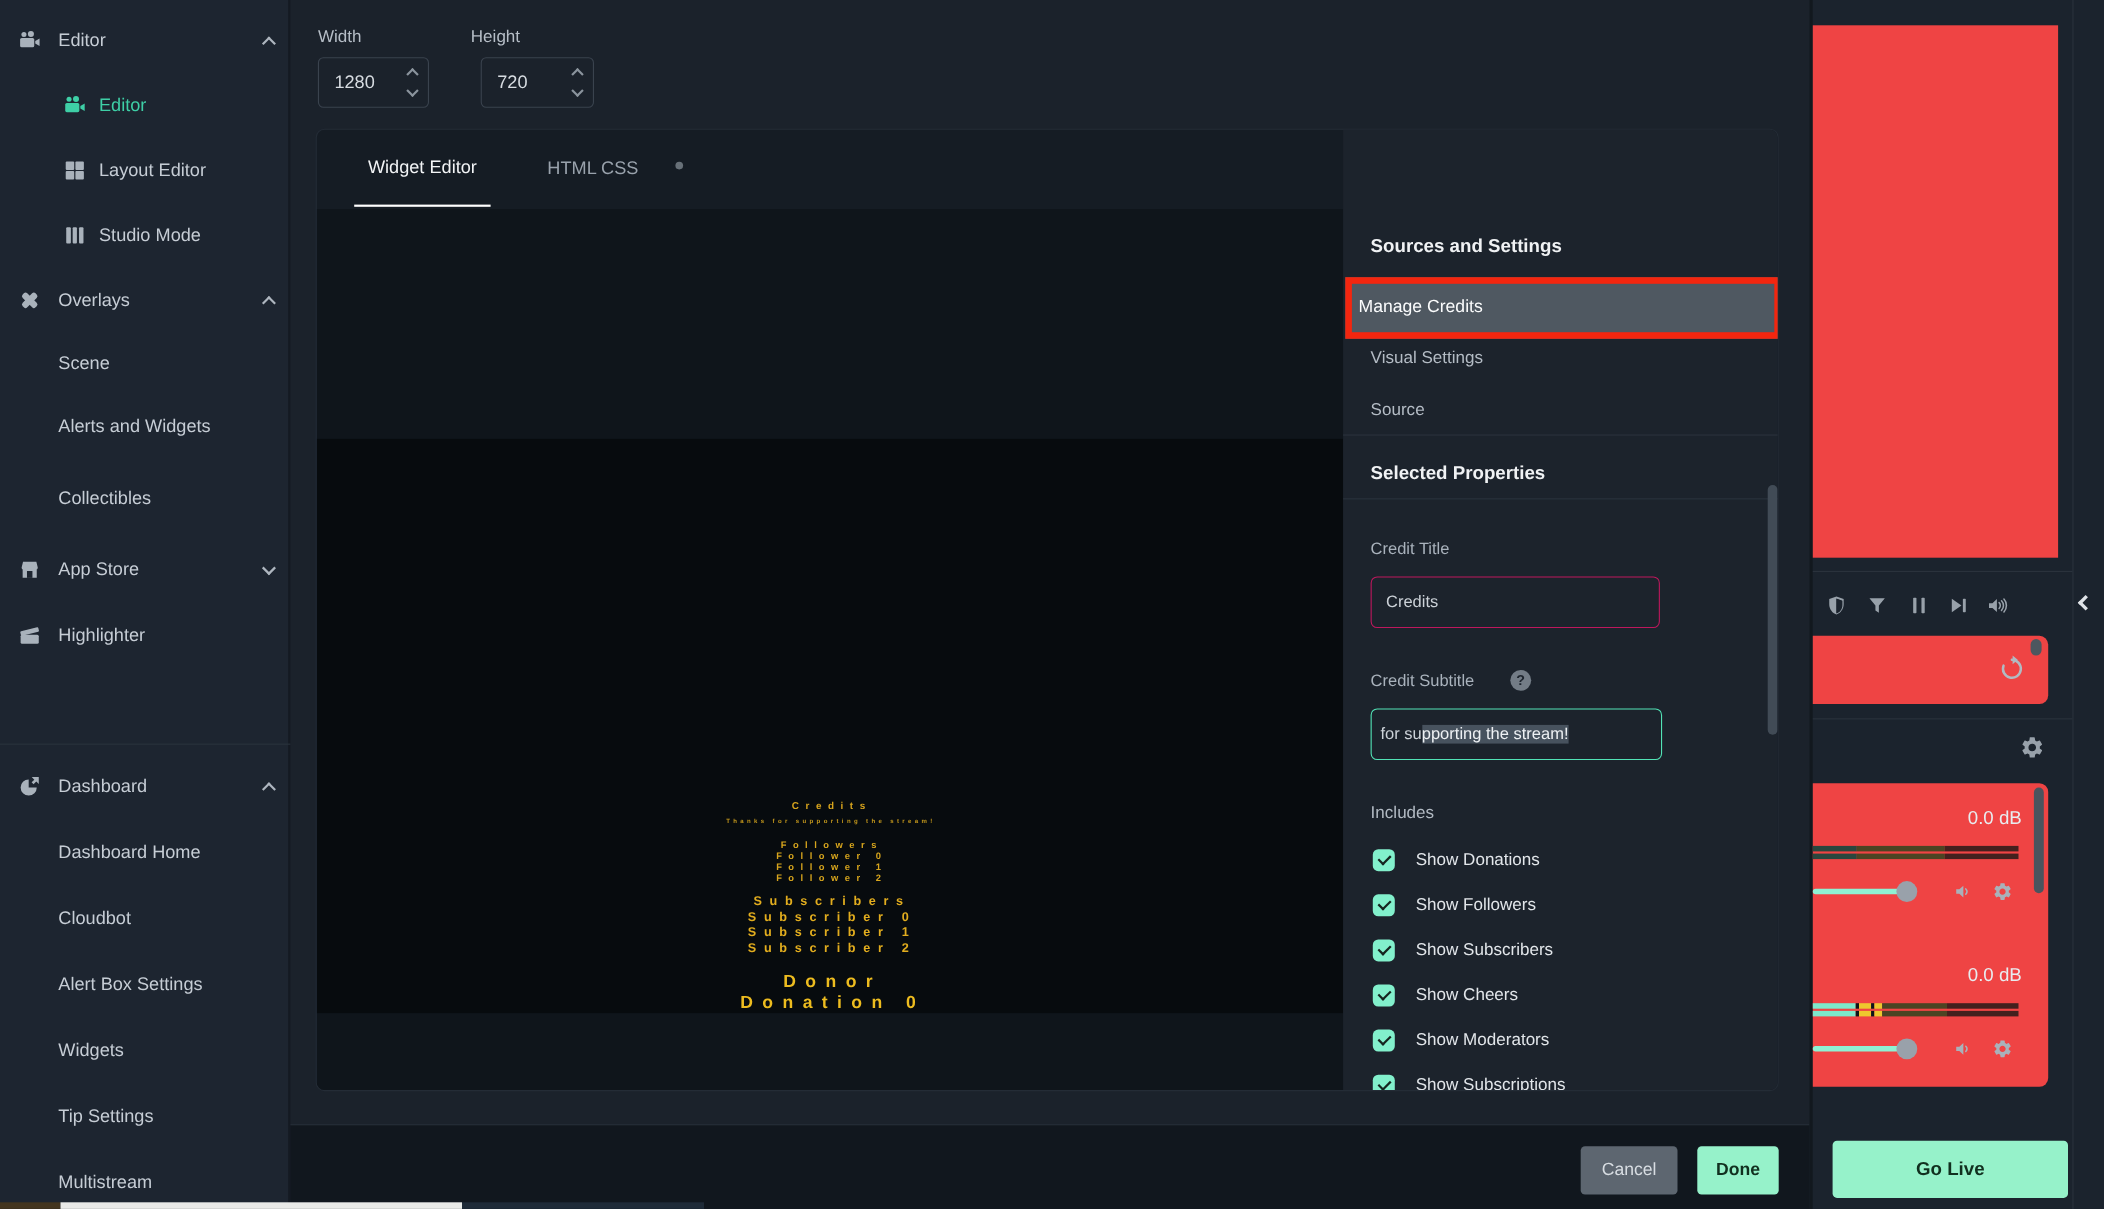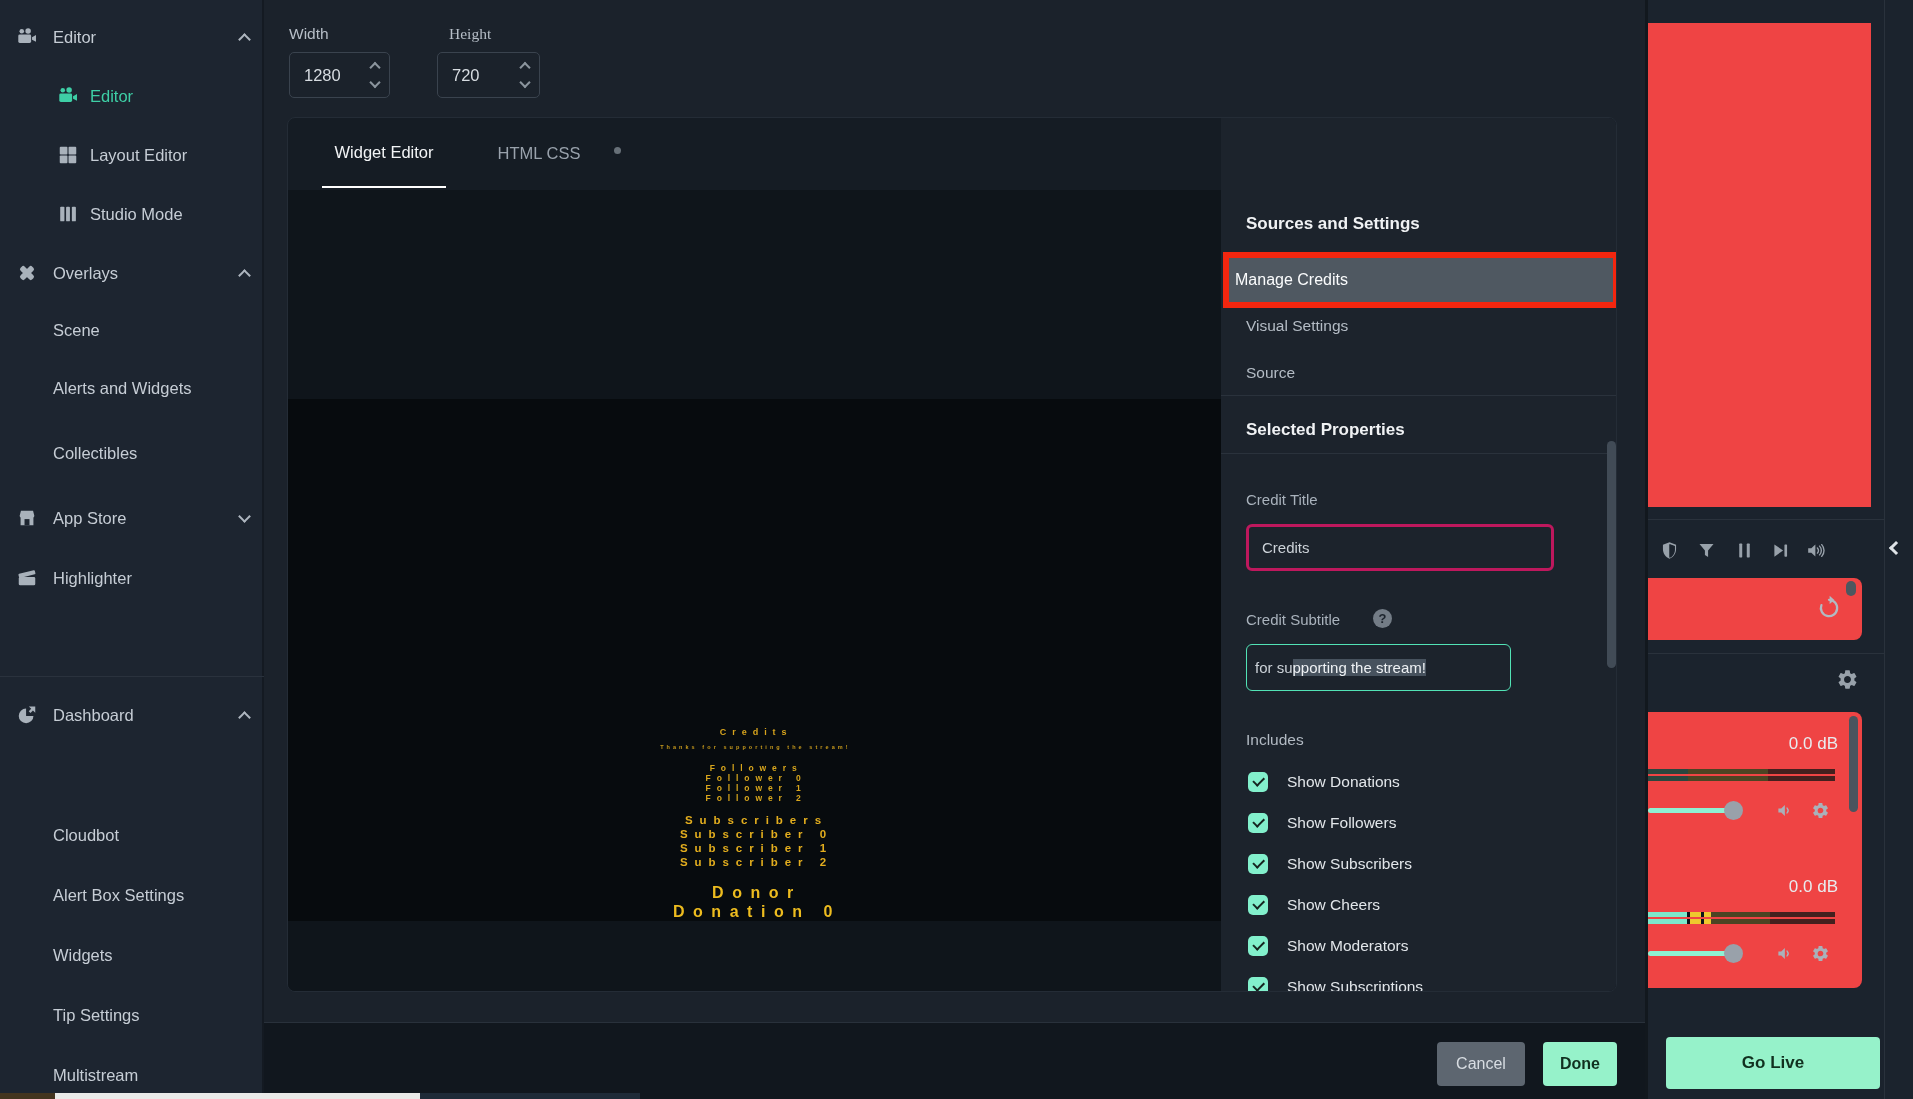--- a/index.html
+++ b/index.html
@@ -44,21 +44,21 @@
   .cg3 { font-size:11.5px;letter-spacing:3px;   color:#e2ad1e; line-height:14px; margin-top:10px; }
   .cg4 { font-size:16px;  letter-spacing:3.6px; color:#edbc1f; line-height:19px; margin-top:14px; }
 
   #settings { position:absolute; left:933px; top:0; width:397px; height:875px; background:#1c232c; }
   .set-heading { position:absolute; left:25px; font-size:17px; font-weight:bold; color:#f0f2f4; }
   .set-link { position:absolute; left:25px; font-size:15.5px; color:#b4bcc5; cursor:pointer; }
   .set-div { position:absolute; left:0; width:397px; height:1px; background:#2a323c; }
   #manage-row { position:absolute; left:2px; top:134px; width:396px; height:56px; border:6px solid #f3260f; background:#4f5861; display:flex; align-items:center; cursor:pointer; }
   #manage-row .lbl { margin-left:6px; font-size:16px; color:#fbfcfd; }
   .fld-label { position:absolute; left:25px; font-size:15px; color:#a9b2bc; }
-  .txt-input { position:absolute; left:25px; width:308px; height:47px; border:3px solid #be185d; border-radius:6px; display:flex; align-items:center; padding-left:13px; font-size:15px; color:#ccd2d8; overflow:hidden; cursor:text; }
+  .txt-input { position:absolute; left:25px; width:263px; height:47px; border:1px solid #be185d; border-radius:6px; display:flex; align-items:center; padding-left:13px; font-size:15px; color:#ccd2d8; overflow:hidden; cursor:text; }
   .txt-input.focused { border:1.5px solid #52e3b6; }
   .txt-input .inner { white-space:nowrap; margin-left:-5px; }
   .txt-input .sel { background:#47525e; color:#eef1f4; }
   .help-circle { position:absolute; width:19px; height:19px; border-radius:50%; background:#737c86; color:#1c232c; font-size:13px; font-weight:bold; display:flex; align-items:center; justify-content:center; cursor:pointer; }
   .inc-row { position:absolute; left:27px; height:24px; display:flex; align-items:center; cursor:pointer; }
   .checkbox { width:20px; height:20px; border-radius:5px; background:#82f0cc; position:relative; }
   .checkbox::after { content:""; position:absolute; left:4.5px; top:5px; width:9px; height:4.5px; border-left:2.4px solid #15251f; border-bottom:2.4px solid #15251f; transform:rotate(-45deg); }
   .inc-row .lbl { margin-left:19px; font-size:15.5px; color:#e2e6ea; }
   .scroll-thumb { position:absolute; background:#414b56; border-radius:5px; cursor:pointer; }
 
@@ -166,20 +166,23 @@
     </div>
     <div class="side-divider" style="top: 676px;"></div>
     <div class="side-item" style="top: 698px;">
       <span class="side-icon" style="left:16px"><svg viewBox="0 0 24 24">
           <path d="M11 5a8 8 0 1 0 8 8h-8z"></path>
           <path d="M14 2.6h7v7l-2.5-2.5-2.7 2.7-1.9-1.9 2.7-2.7z"></path>
         </svg></span>
       <span class="lbl" style="margin-left:53px">Dashboard</span>
       <span class="chev up" style="left:240px; top:15px"></span>
     </div>
+    <div class="side-item" style="top: 758px;">
+      <span class="lbl" style="margin-left:53px">Dashboard Home</span>
+    </div>
     <div class="side-item" style="top: 818px;">
       <span class="lbl" style="margin-left:53px">Cloudbot</span>
     </div>
     <div class="side-item" style="top: 878px;">
       <span class="lbl" style="margin-left:53px">Alert Box Settings</span>
     </div>
     <div class="side-item" style="top: 938px;">
       <span class="lbl" style="margin-left:53px">Widgets</span>
     </div>
     <div class="side-item" style="top: 998px;">
@@ -191,21 +194,21 @@
   </aside>
 
 <div class="field-label" style="left:289px; top:25px;">Width</div>
 <div class="num-input" style="left:289px; top:52px; width:101px;">
   <span>1280</span>
   <span class="stepper">
       <span class="s-up"></span>
       <span class="s-dn"></span>
     </span>
 </div>
-<div class="field-label" style="left:449px; top:25px;font-family:Liberation Serif, serif;">Height</div>
+<div class="field-label" style="left:428px; top:25px;">Height</div>
 <div class="num-input" style="left:437px; top:52px; width:103px;">
   <span>720</span>
   <span class="stepper">
       <span class="s-up"></span>
       <span class="s-dn"></span>
     </span>
 </div>
 
 <div id="panel">
   <div class="tab active" style="left:34px; width:124px; justify-content:center;">Widget Editor</div>

